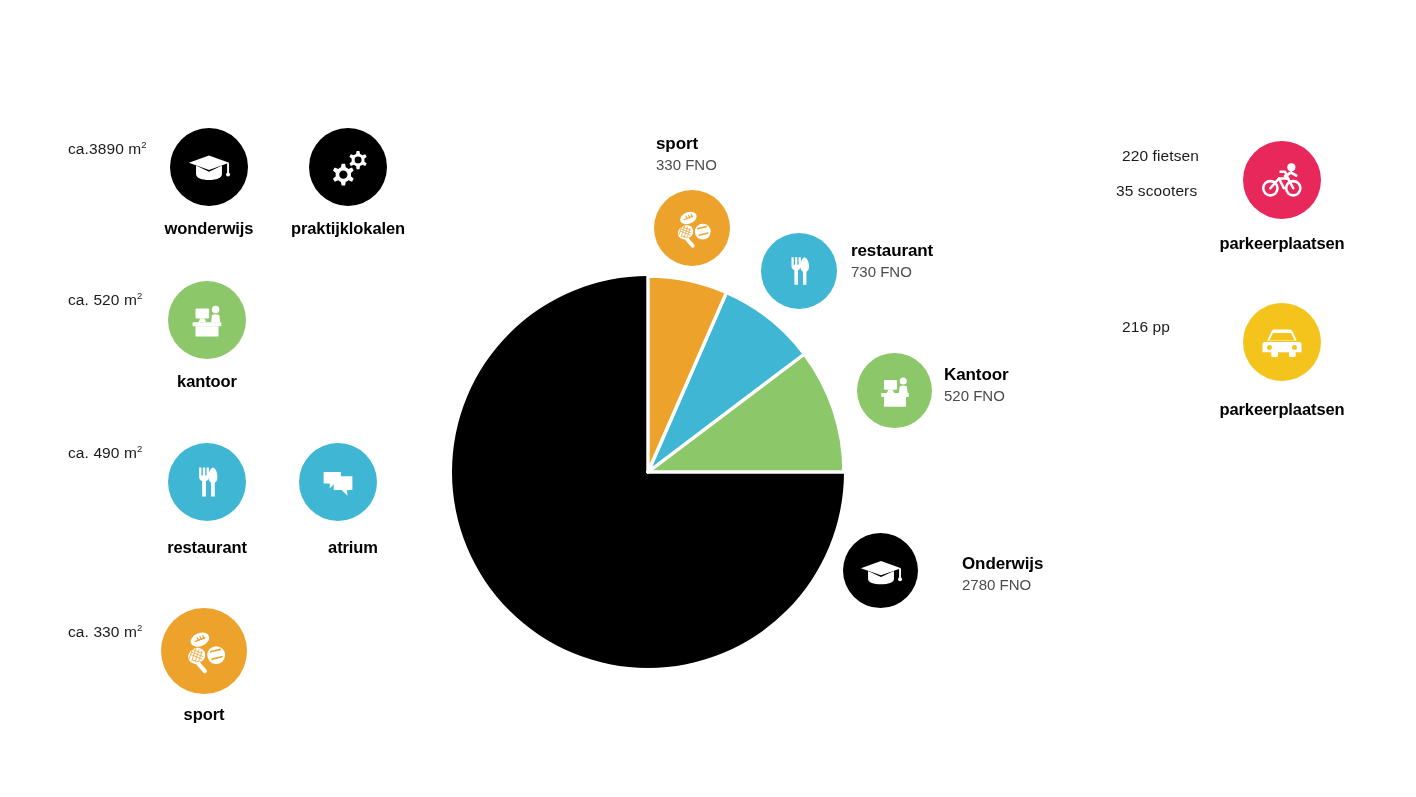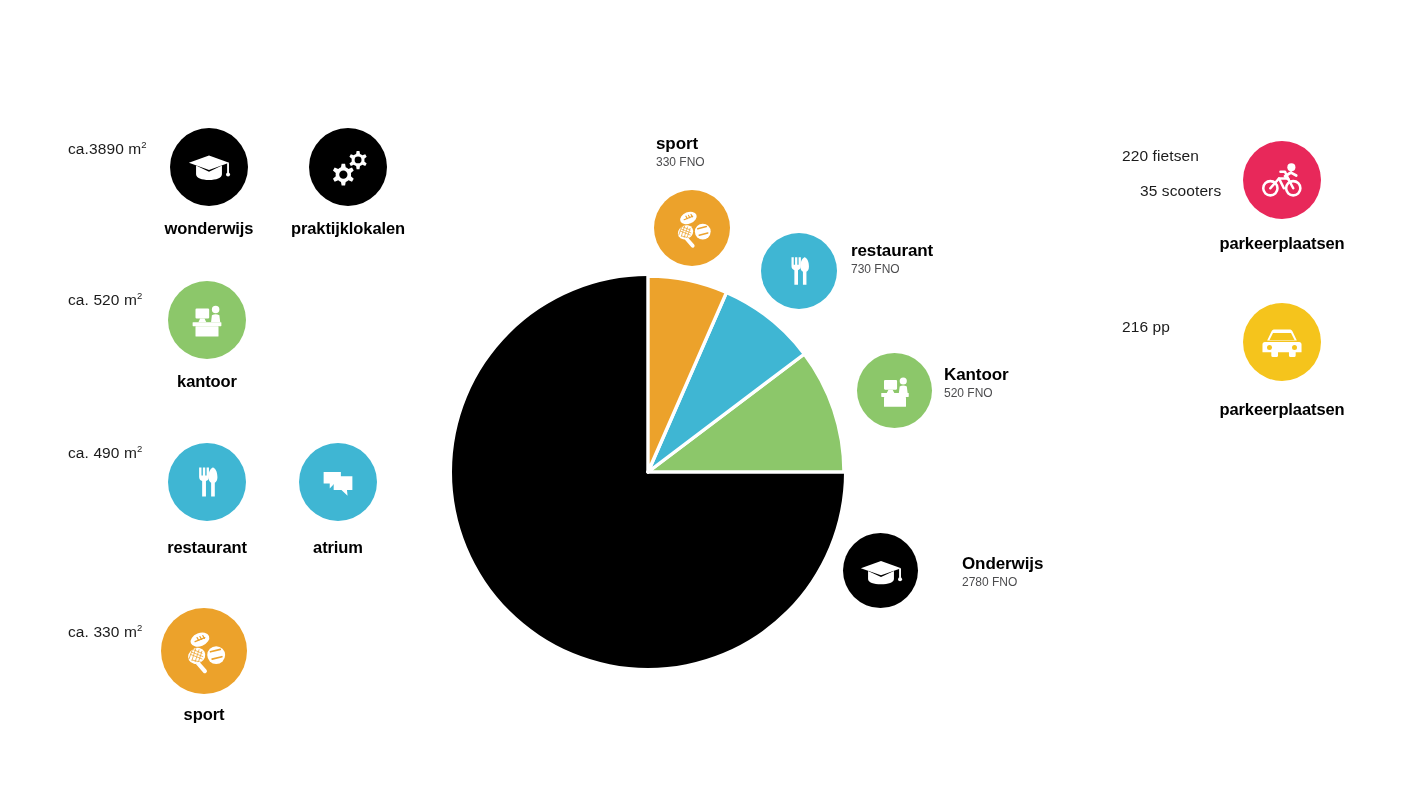--- a/index.html
+++ b/index.html
@@ -65,21 +65,21 @@
   .callout .co-name {
     display: block;
     font-size: 17px;
     font-weight: bold;
     color: #000000;
     line-height: 1.28;
     letter-spacing: -.1px;
   }
   .callout .co-value {
     display: block;
-    font-size: 12px;
+    font-size: 15px;
     font-weight: 400;
     color: #4c4c4e;
     line-height: 1.28;
   }
 
   
   #pie-chart {
     position: absolute;
     left: 444px;
     top: 268px;
@@ -151,21 +151,21 @@
     <div class="cap-label" style="left:112px;top:538px;width:160px;">restaurant</div>
 
     <div class="badge" style="left:284px;top:443px;width:78px;height:78px;background:#3fb6d3;">
       <svg width="46" height="46" viewBox="0 0 64 64">
         <g fill="#ffffff">
           <path d="M12 18 h24 v16 h-9 l-6.5 7 v-7 H12 Z"></path>
           <path d="M26 24 h26 v19 h-7.5 l0.8 8 -8.5-8 H26 Z"></path>
         </g>
       </svg>
     </div>
-    <div class="cap-label" style="left:243px;top:538px;width:160px;">atrium</div>
+    <div class="cap-label" style="left:258px;top:538px;width:160px;">atrium</div>
 
     <div class="metric" style="left:53px;top:623px;">
       <span>ca. 330 m</span><sup>2</sup>
     </div>
 
     <div class="badge" style="left:146px;top:608px;width:86px;height:86px;background:#eca22b;">
       <svg width="52" height="52" viewBox="0 0 64 64">
         <g fill="#ffffff">
           <ellipse cx="27" cy="18" rx="12" ry="8" transform="rotate(-22 27 18)"></ellipse>
           <g stroke="#eca22b" stroke-width="1.5" stroke-linecap="round">
@@ -282,21 +282,21 @@
     </svg>
   </div>
   <div class="callout" style="left:930px;top:553px;margin-left:32px;">
     <span class="co-name">Onderwijs</span>
     <span class="co-value">2780 FNO</span>
   </div>
 
   <div class="abs" style="left:1100px;top:0;width:316px;height:797px;">
 
     <div class="metric" style="left:22px;top:147px;">220 fietsen</div>
-    <div class="metric" style="left:40px;top:182px;">35 scooters</div>
+    <div class="metric" style="left:16px;top:182px;">35 scooters</div>
 
     <div class="badge" style="left:143px;top:141px;width:78px;height:78px;background:#e8285a;">
       <svg width="48" height="48" viewBox="0 0 64 64">
         <g fill="none" stroke="#ffffff" stroke-width="3.4" stroke-linecap="round" stroke-linejoin="round">
           <circle cx="16.5" cy="43" r="9.5"></circle>
           <circle cx="47" cy="43" r="9.5"></circle>
           <path d="M16.5 43 L28 30 L40 30 L47 43"></path>
           <path d="M28 30 L34.5 43"></path>
           <path d="M40 30 L36 21 L30 21"></path>
         </g>

